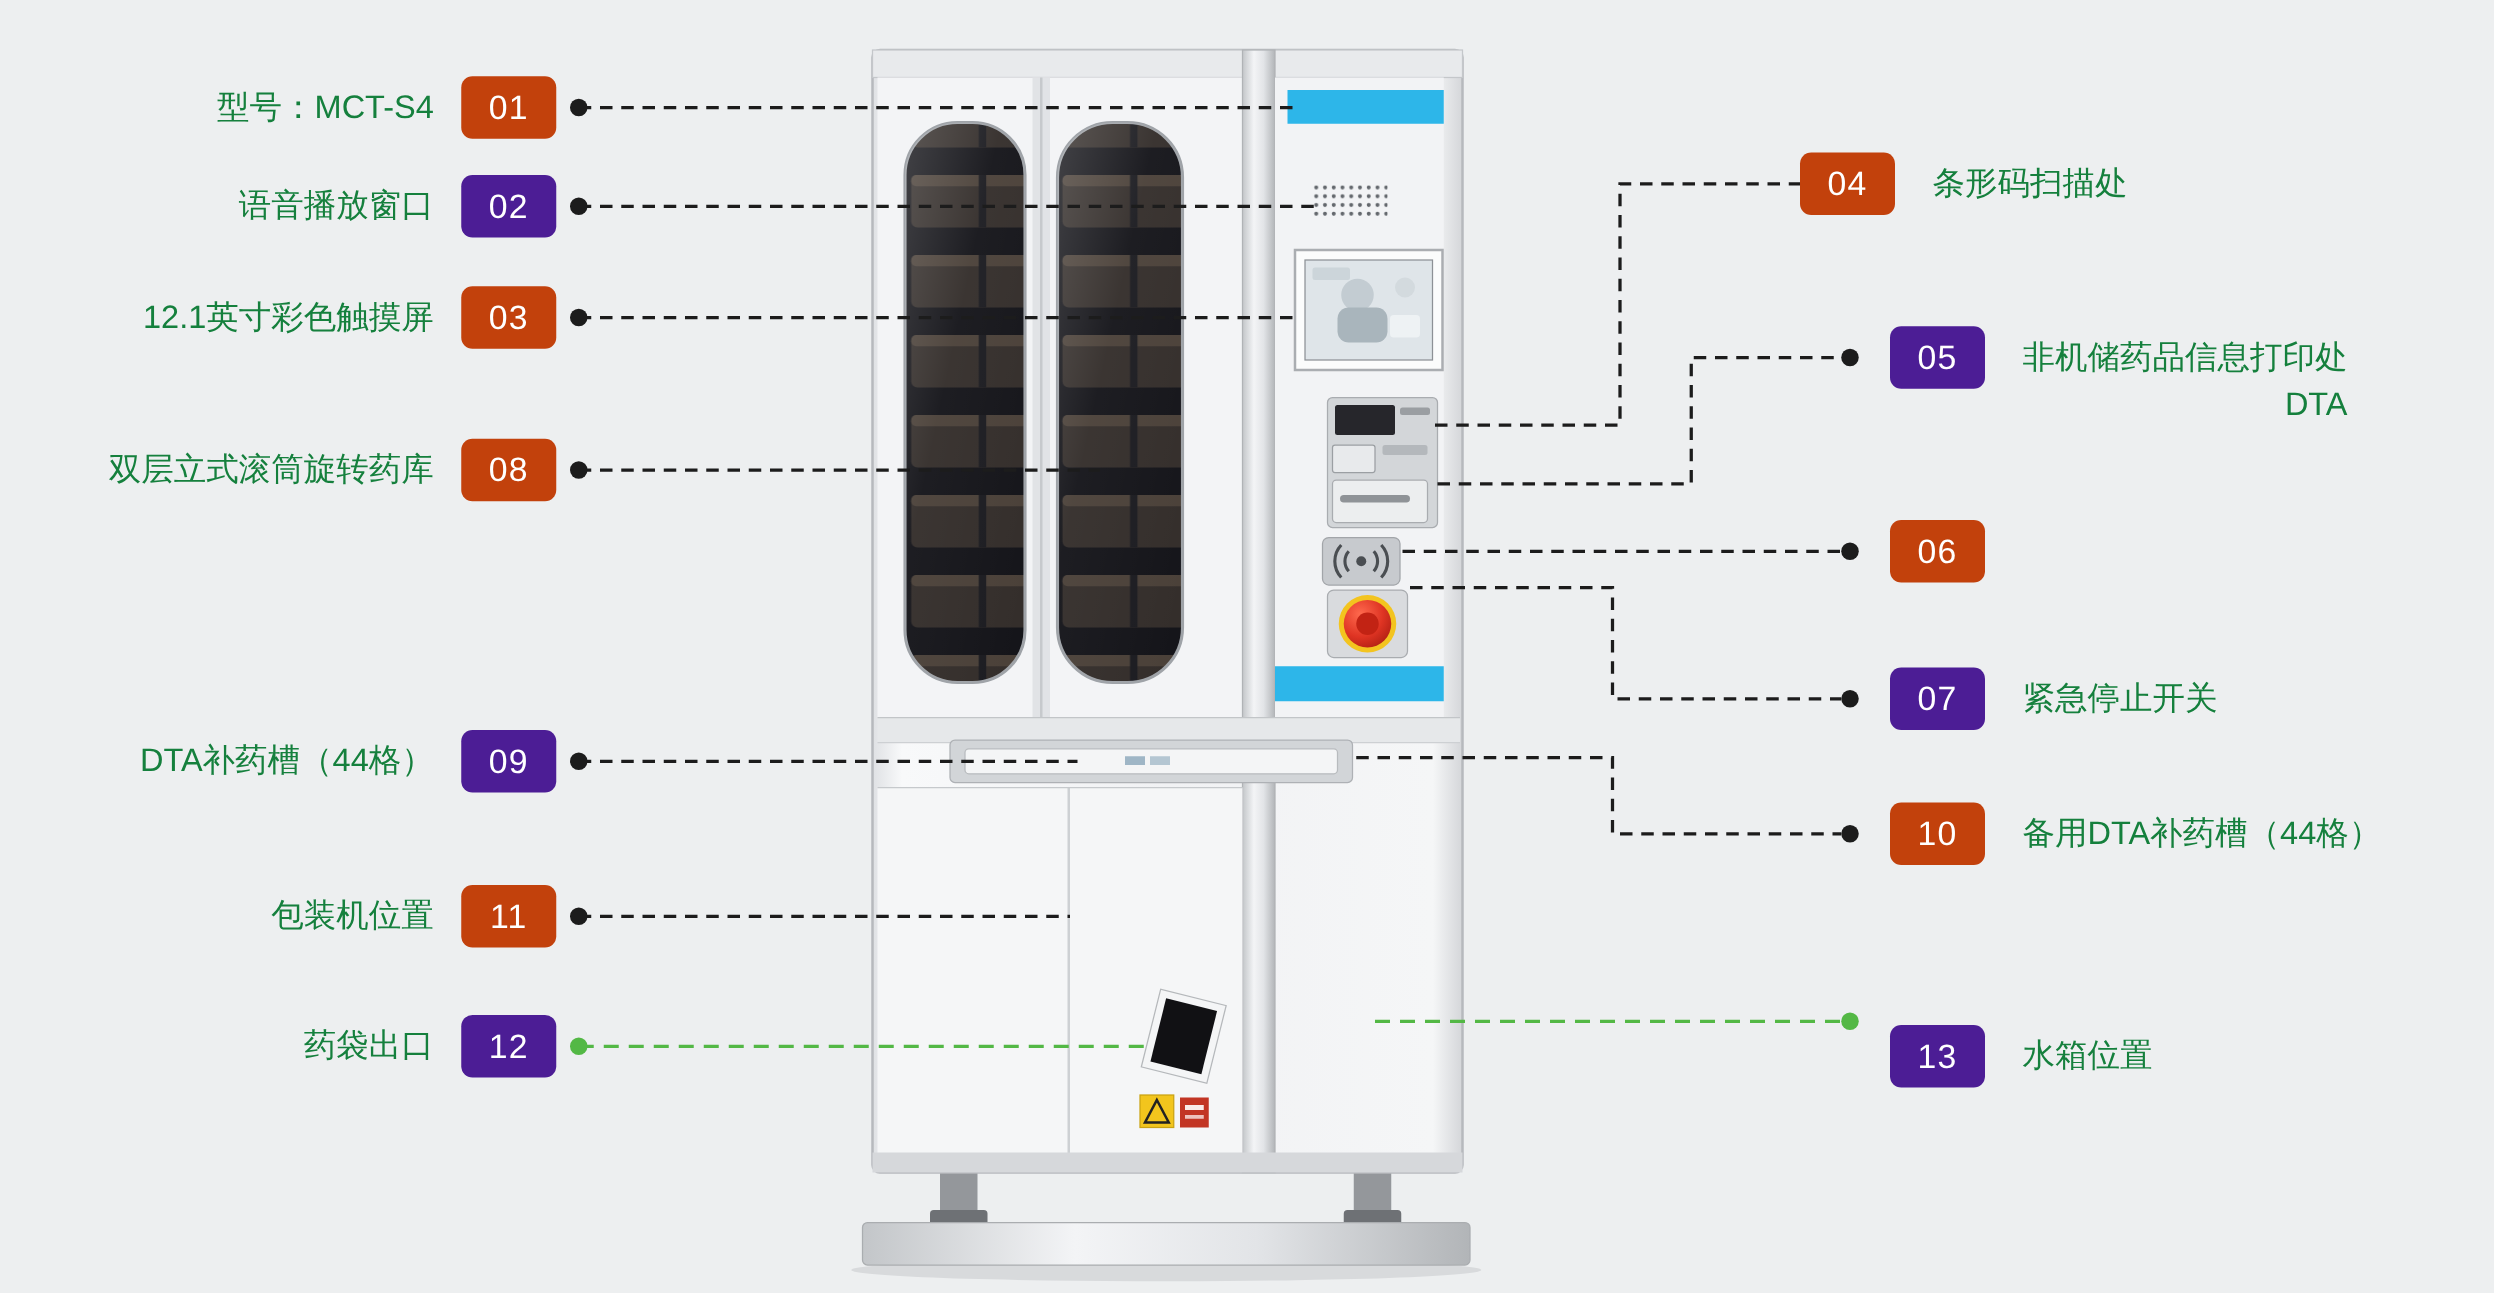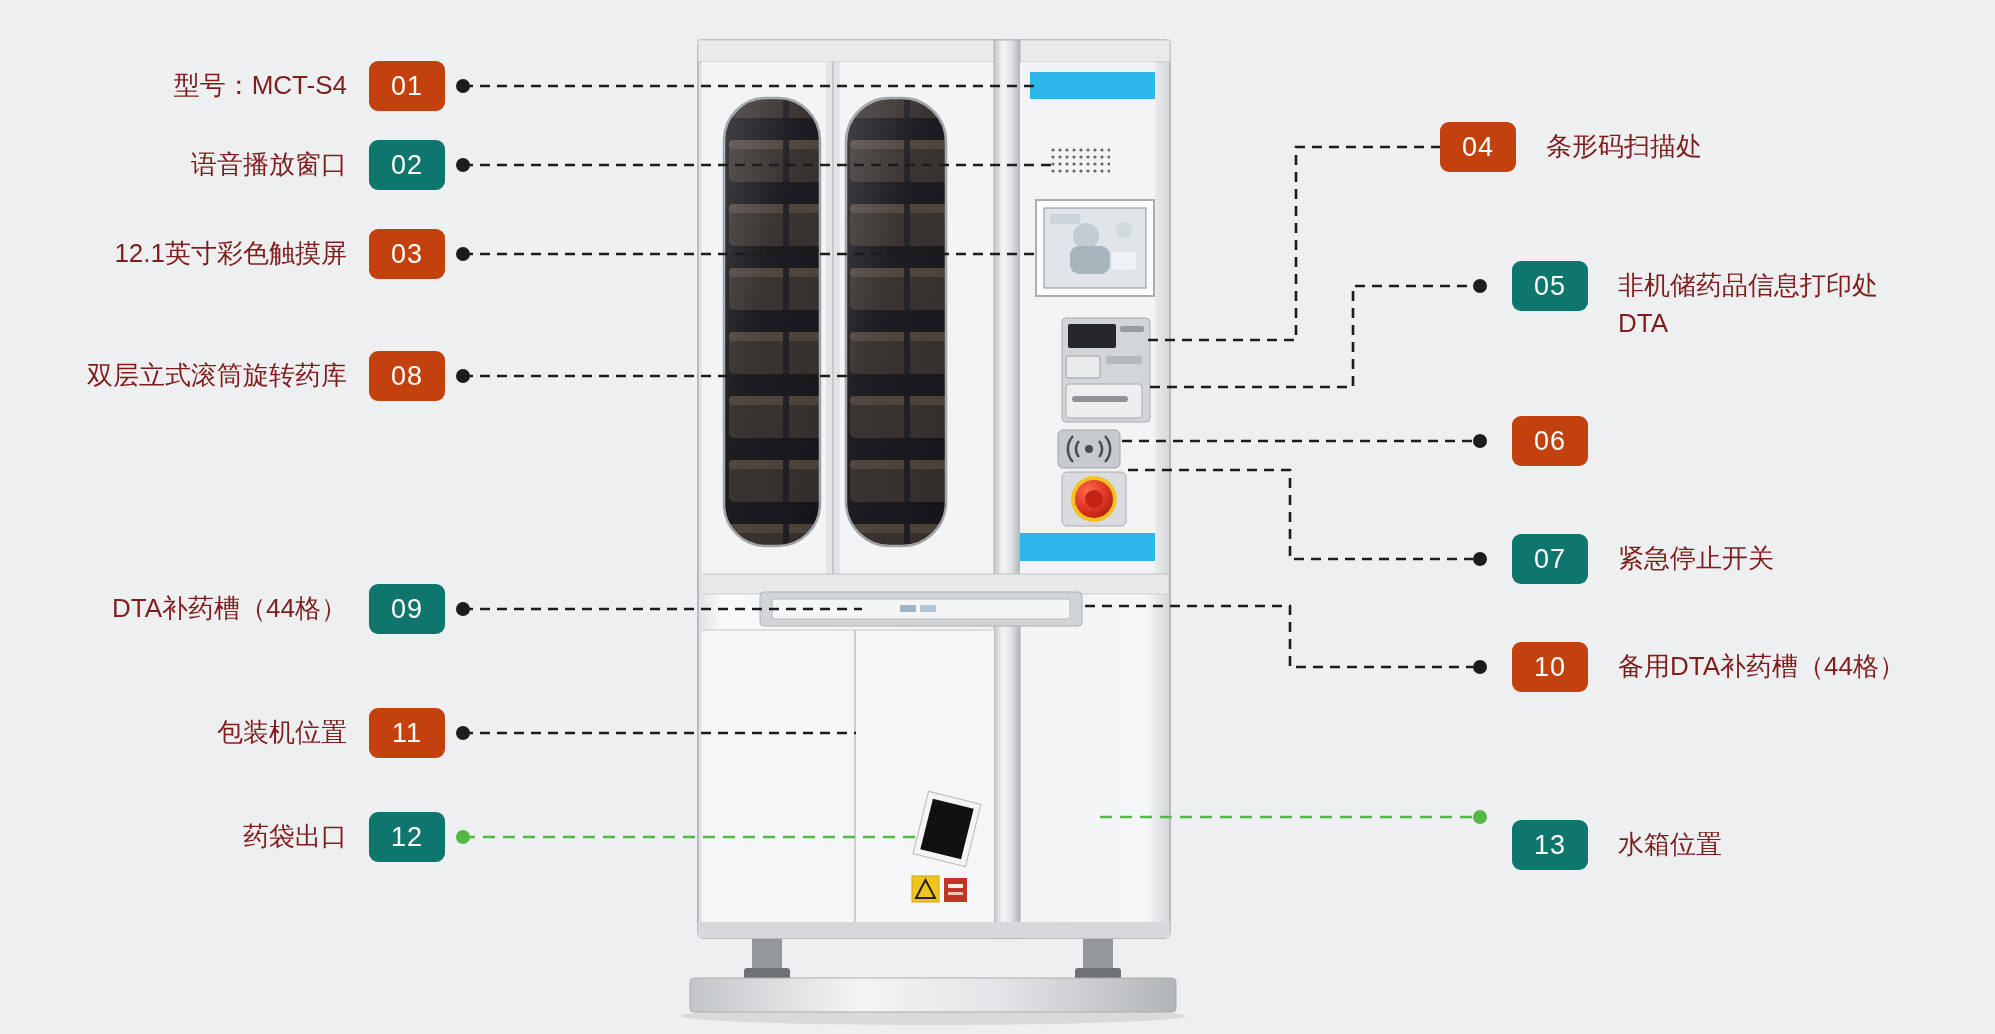--- a/index.html
+++ b/index.html
@@ -8,35 +8,35 @@
     position:relative;
     background:#edeff0;
     font-family:"Liberation Sans","DejaVu Sans",sans-serif;
     overflow:hidden;
   }
   #canvas { position:absolute; inset:0; }
   svg.layer { position:absolute; left:0; top:0; }
 
   .row { position:absolute; display:flex; align-items:center; height:50px; }
   .row.left { justify-content:flex-end; }
-  .row.multi { align-items:flex-start; height:auto; }
+  .row.multi { align-items:flex-start; height:auto;text-align:right; }
 
   .badge {
     flex:0 0 auto;
     width:76px; height:50px;
     border-radius:9px;
     display:flex; align-items:center; justify-content:center;
     color:#ffffff; font-size:27px; font-weight:500;
     letter-spacing:1px;
   }
   .badge.dark  { background:#c2410c; }
-  .badge.green { background:#0f766e; }
+  .badge.green { background:#4c1d95; }
 
   .lbl {
-    font-size:26px; color:#7f1d1d;
+    font-size:26px; color:#15803d;
     white-space:pre-line;
     line-height:1.45;
   }
   .row.left .lbl  { text-align:right; margin-right:22px; white-space:nowrap; }
   .row.right .lbl { margin-left:30px; }
   .row.multi .lbl { padding-top:6px; }
   .lbl.wrap { width:272px; white-space:pre-line; }
 </style>
 </head>
 <body>

